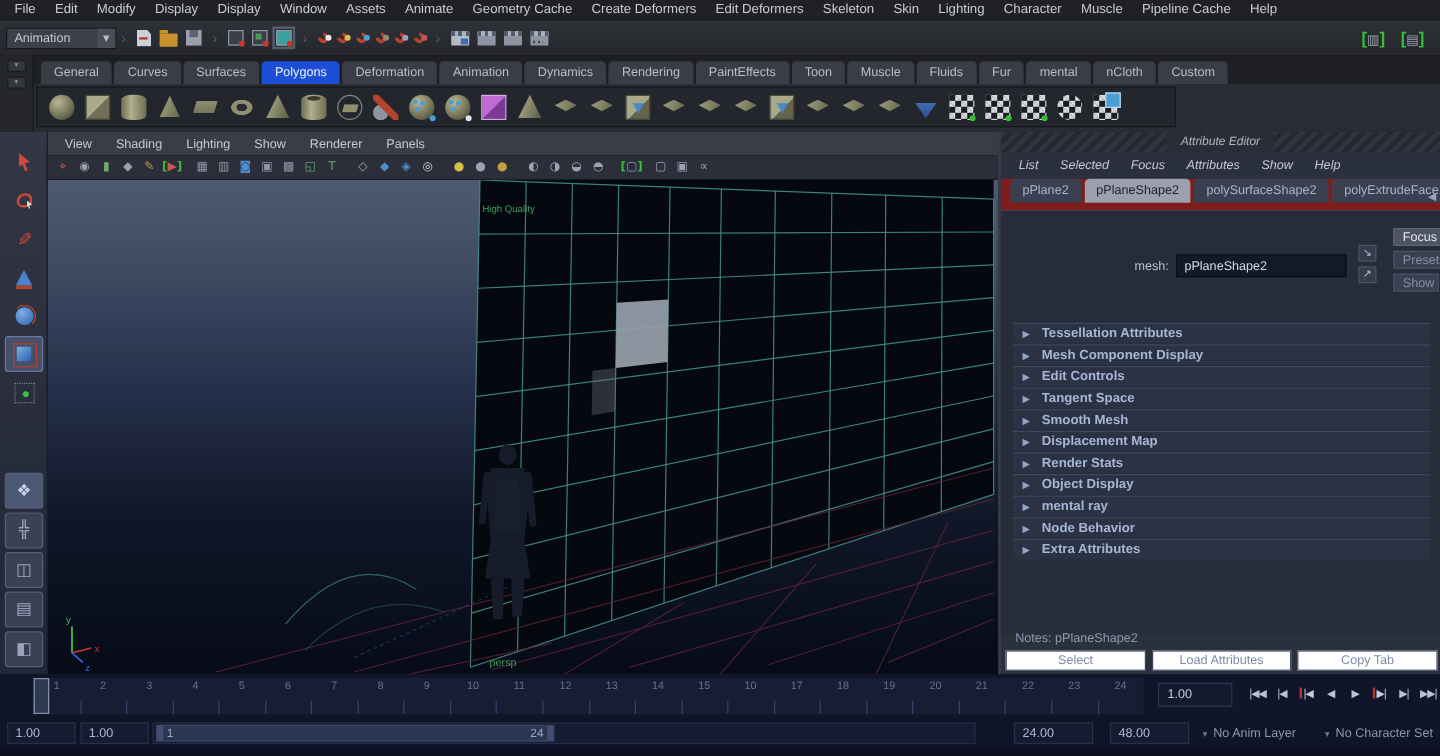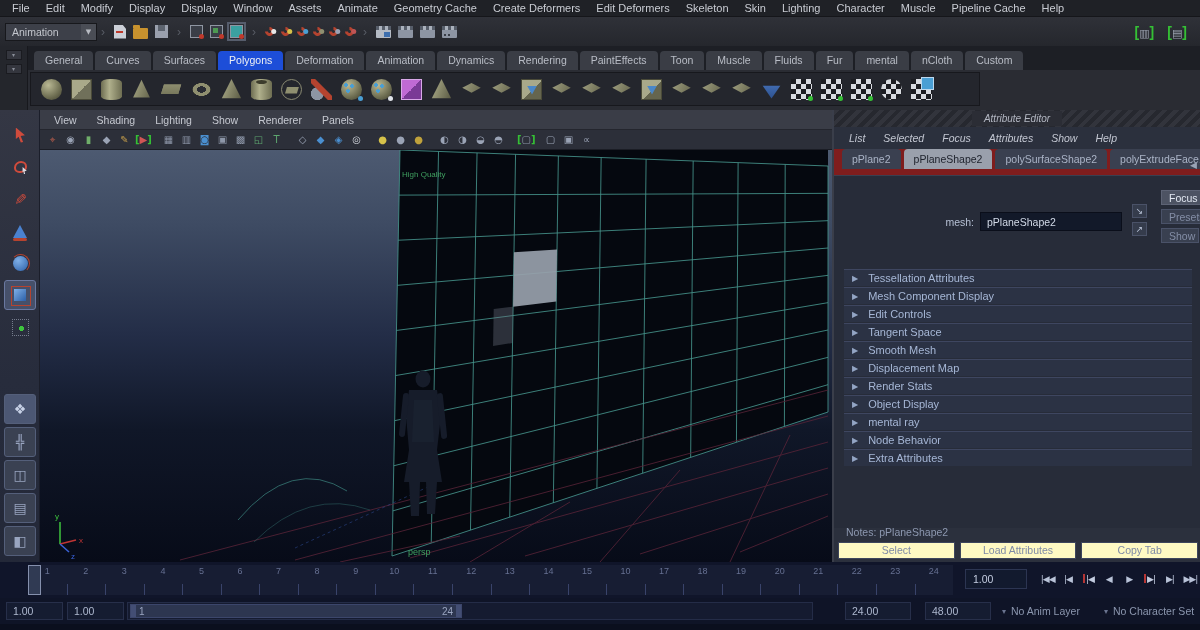--- a/index.html
+++ b/index.html
@@ -170,24 +170,24 @@
   .ae-side{position:absolute;left:327px;top:14px;width:80px;}
   .side-btn{width:72px;height:15px;margin-bottom:4px;font-size:10.5px;text-align:left;padding-left:7px;line-height:15px;
             background:#394050;border:1px solid #4a5268;color:#848ea6;}
   .side-btn.focus{background:#4d5363;border-color:#5d6375;color:#e2e7f1;}
   .side-row{display:flex;gap:4px;}
   .side-row .side-btn{width:38px;margin-bottom:0;}
   .ae-sections{position:absolute;left:10px;top:93px;width:348px;}
   .ae-sec{height:17px;margin-bottom:1px;background:#2b3244;border-top:1px solid #3e4660;
           display:flex;align-items:center;padding-left:8px;gap:10px;}
   .sec-arrow{color:#93a5c4;font-size:8px;font-family:"DejaVu Sans",sans-serif;}
-  .sec-label{font-size:11px;font-weight:normal;color:#a6b7d6;}
+  .sec-label{font-size:11px;font-weight:bold;color:#a6b7d6;}
   .ae-notes{position:absolute;left:12px;top:416px;font-size:10.5px;color:#8d98b0;}
   .ae-footer{position:absolute;left:4px;top:432px;width:360px;height:17px;display:flex;gap:5px;}
-  .ae-fbtn{flex:1;background:#fef9c3;border:1px solid #3d455c;color:#7e8aa6;font-size:10.5px;
+  .ae-fbtn{flex:1;background:#ffffff;border:1px solid #3d455c;color:#7e8aa6;font-size:10.5px;
            text-align:center;line-height:15px;}
 
   
   #timeslider{position:absolute;left:0;top:562px;width:1200px;height:36px;background:#10152a;}
   .ts-ruler{position:absolute;left:28px;top:3px;width:925px;height:30px;background:#171d33;display:flex;}
   .frame-cell{flex:1;position:relative;font-size:9px;color:#667092;text-align:center;padding-top:1px;}
   .frame-cell::after{content:"";position:absolute;left:0;bottom:0;width:1px;height:11px;background:#39436a;}
   .playhead{position:absolute;left:28px;top:3px;width:13px;height:30px;background:rgba(70,82,110,.55);
             border:1px solid #8590ad;}
   .cur-frame{position:absolute;left:965px;top:7px;width:62px;height:20px;background:#121a2e;border:1px solid #2c3552;

